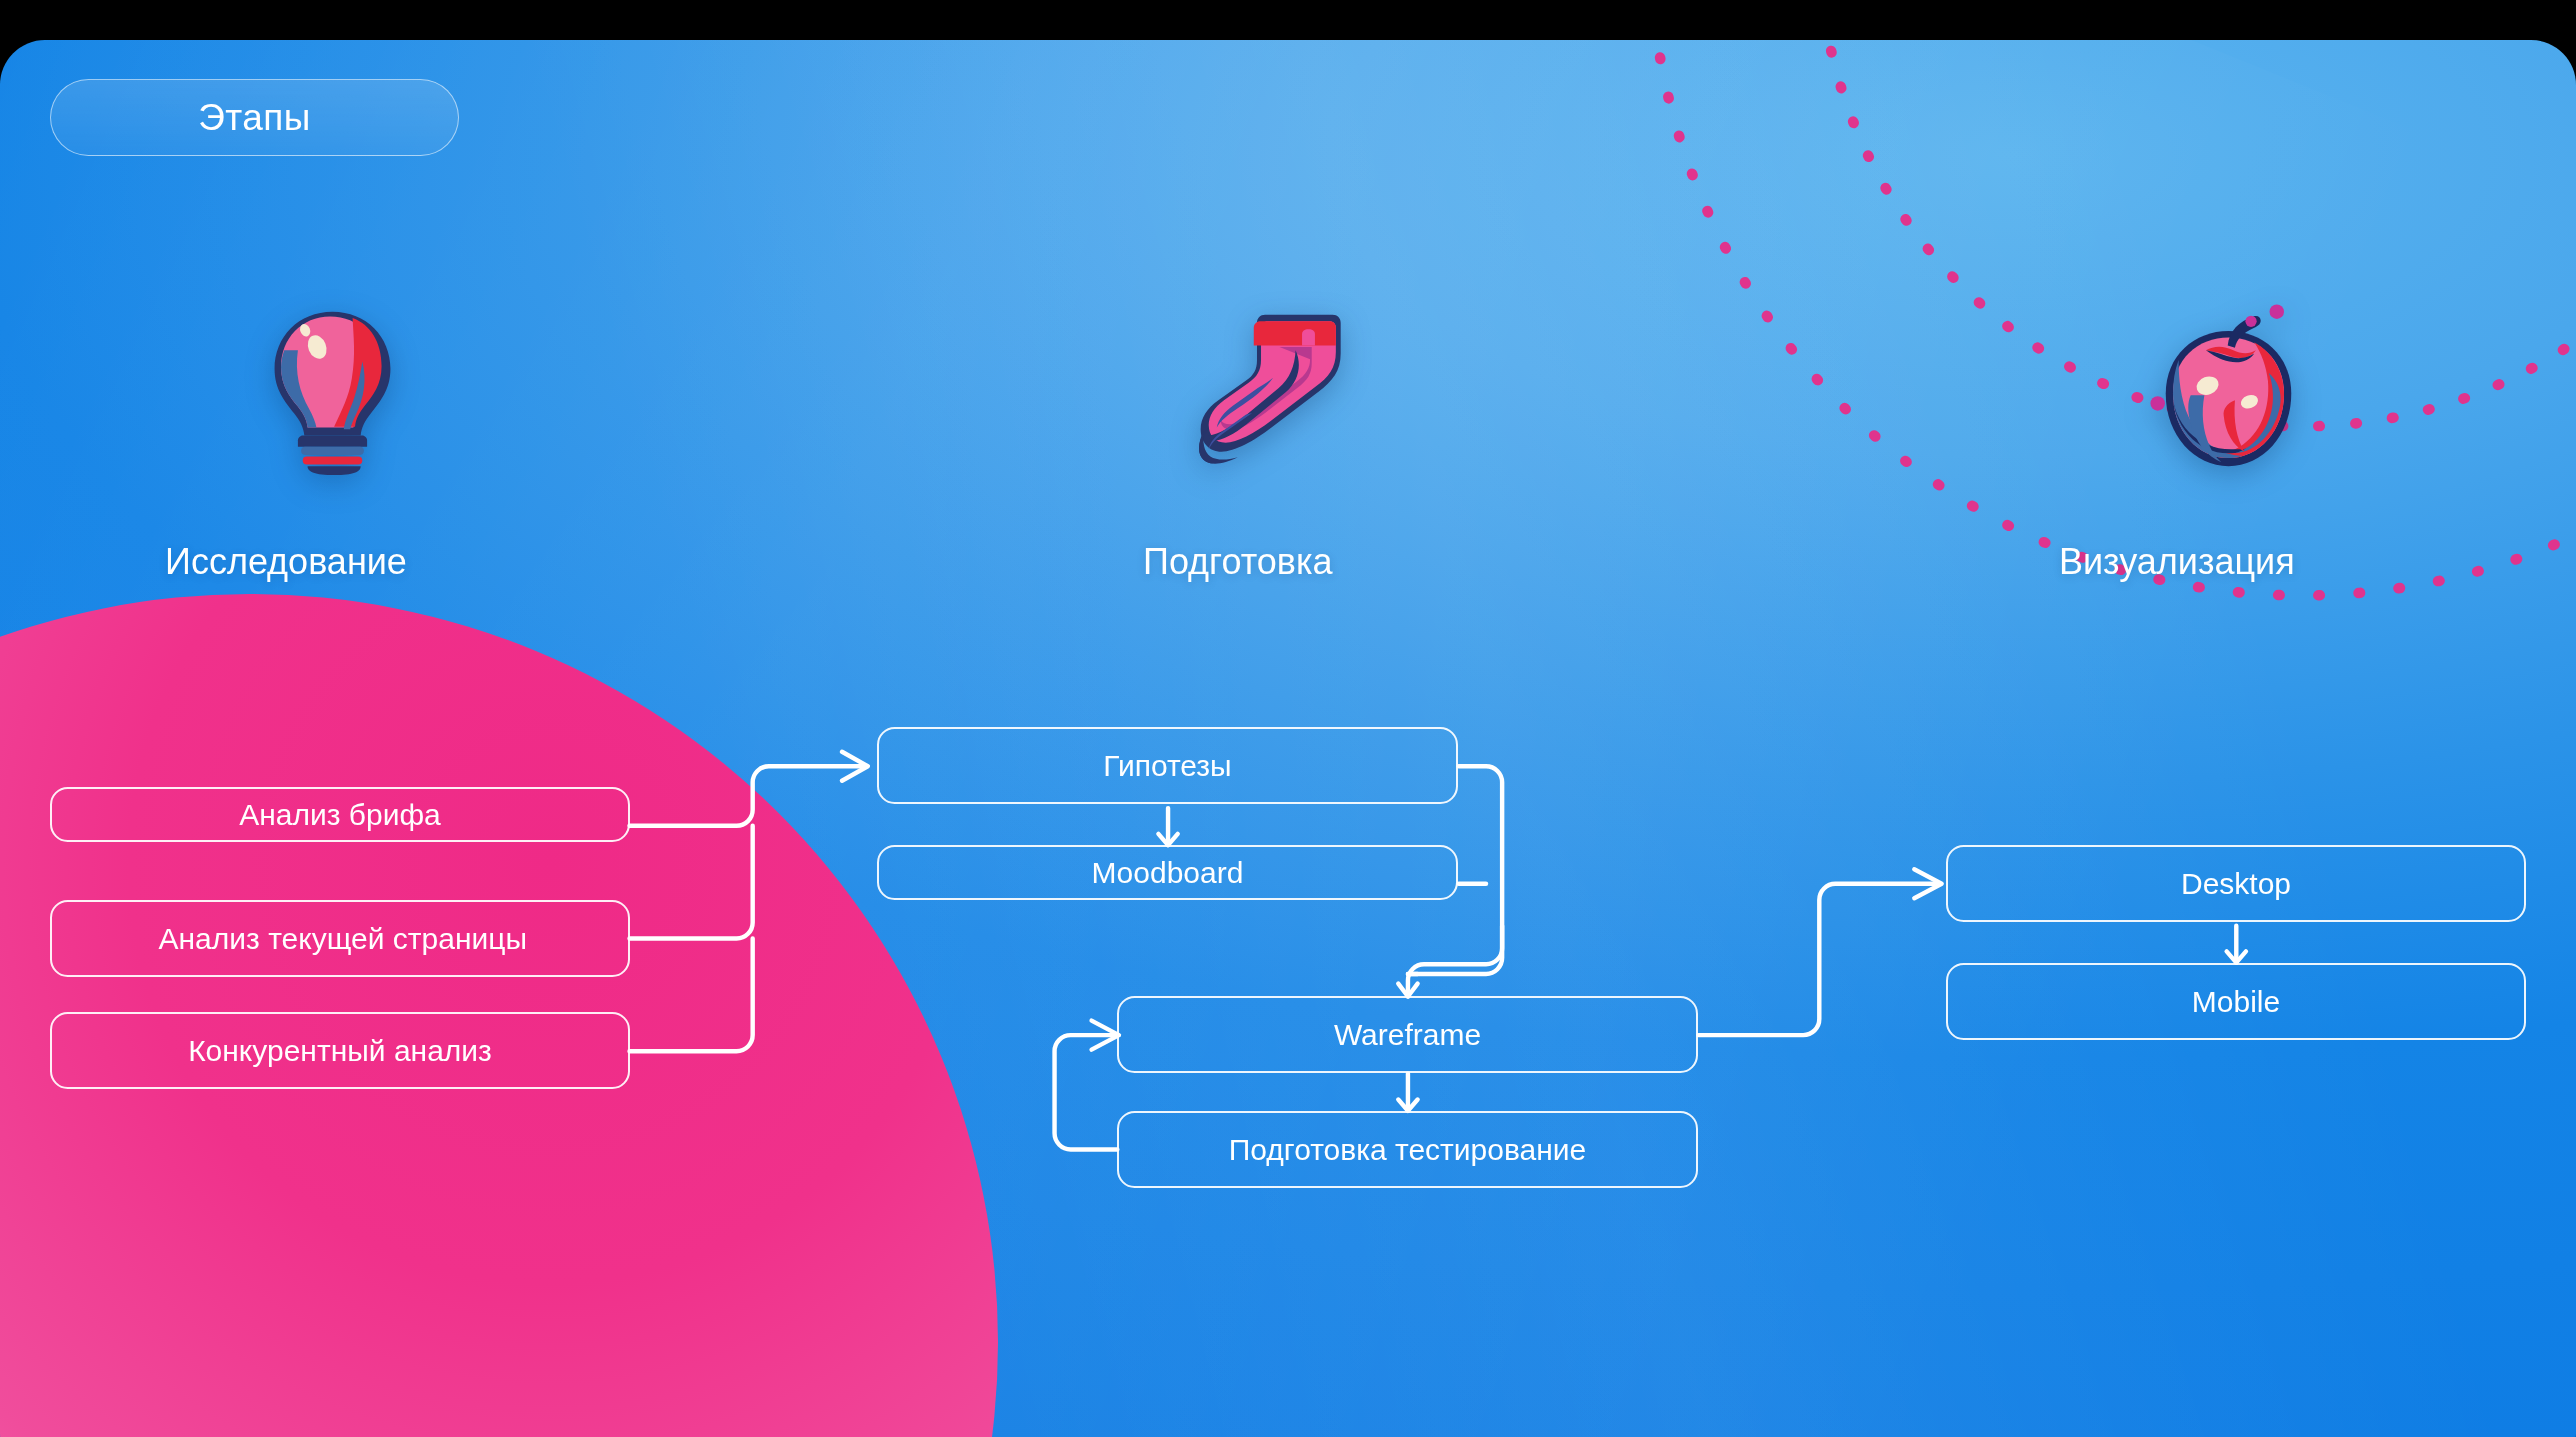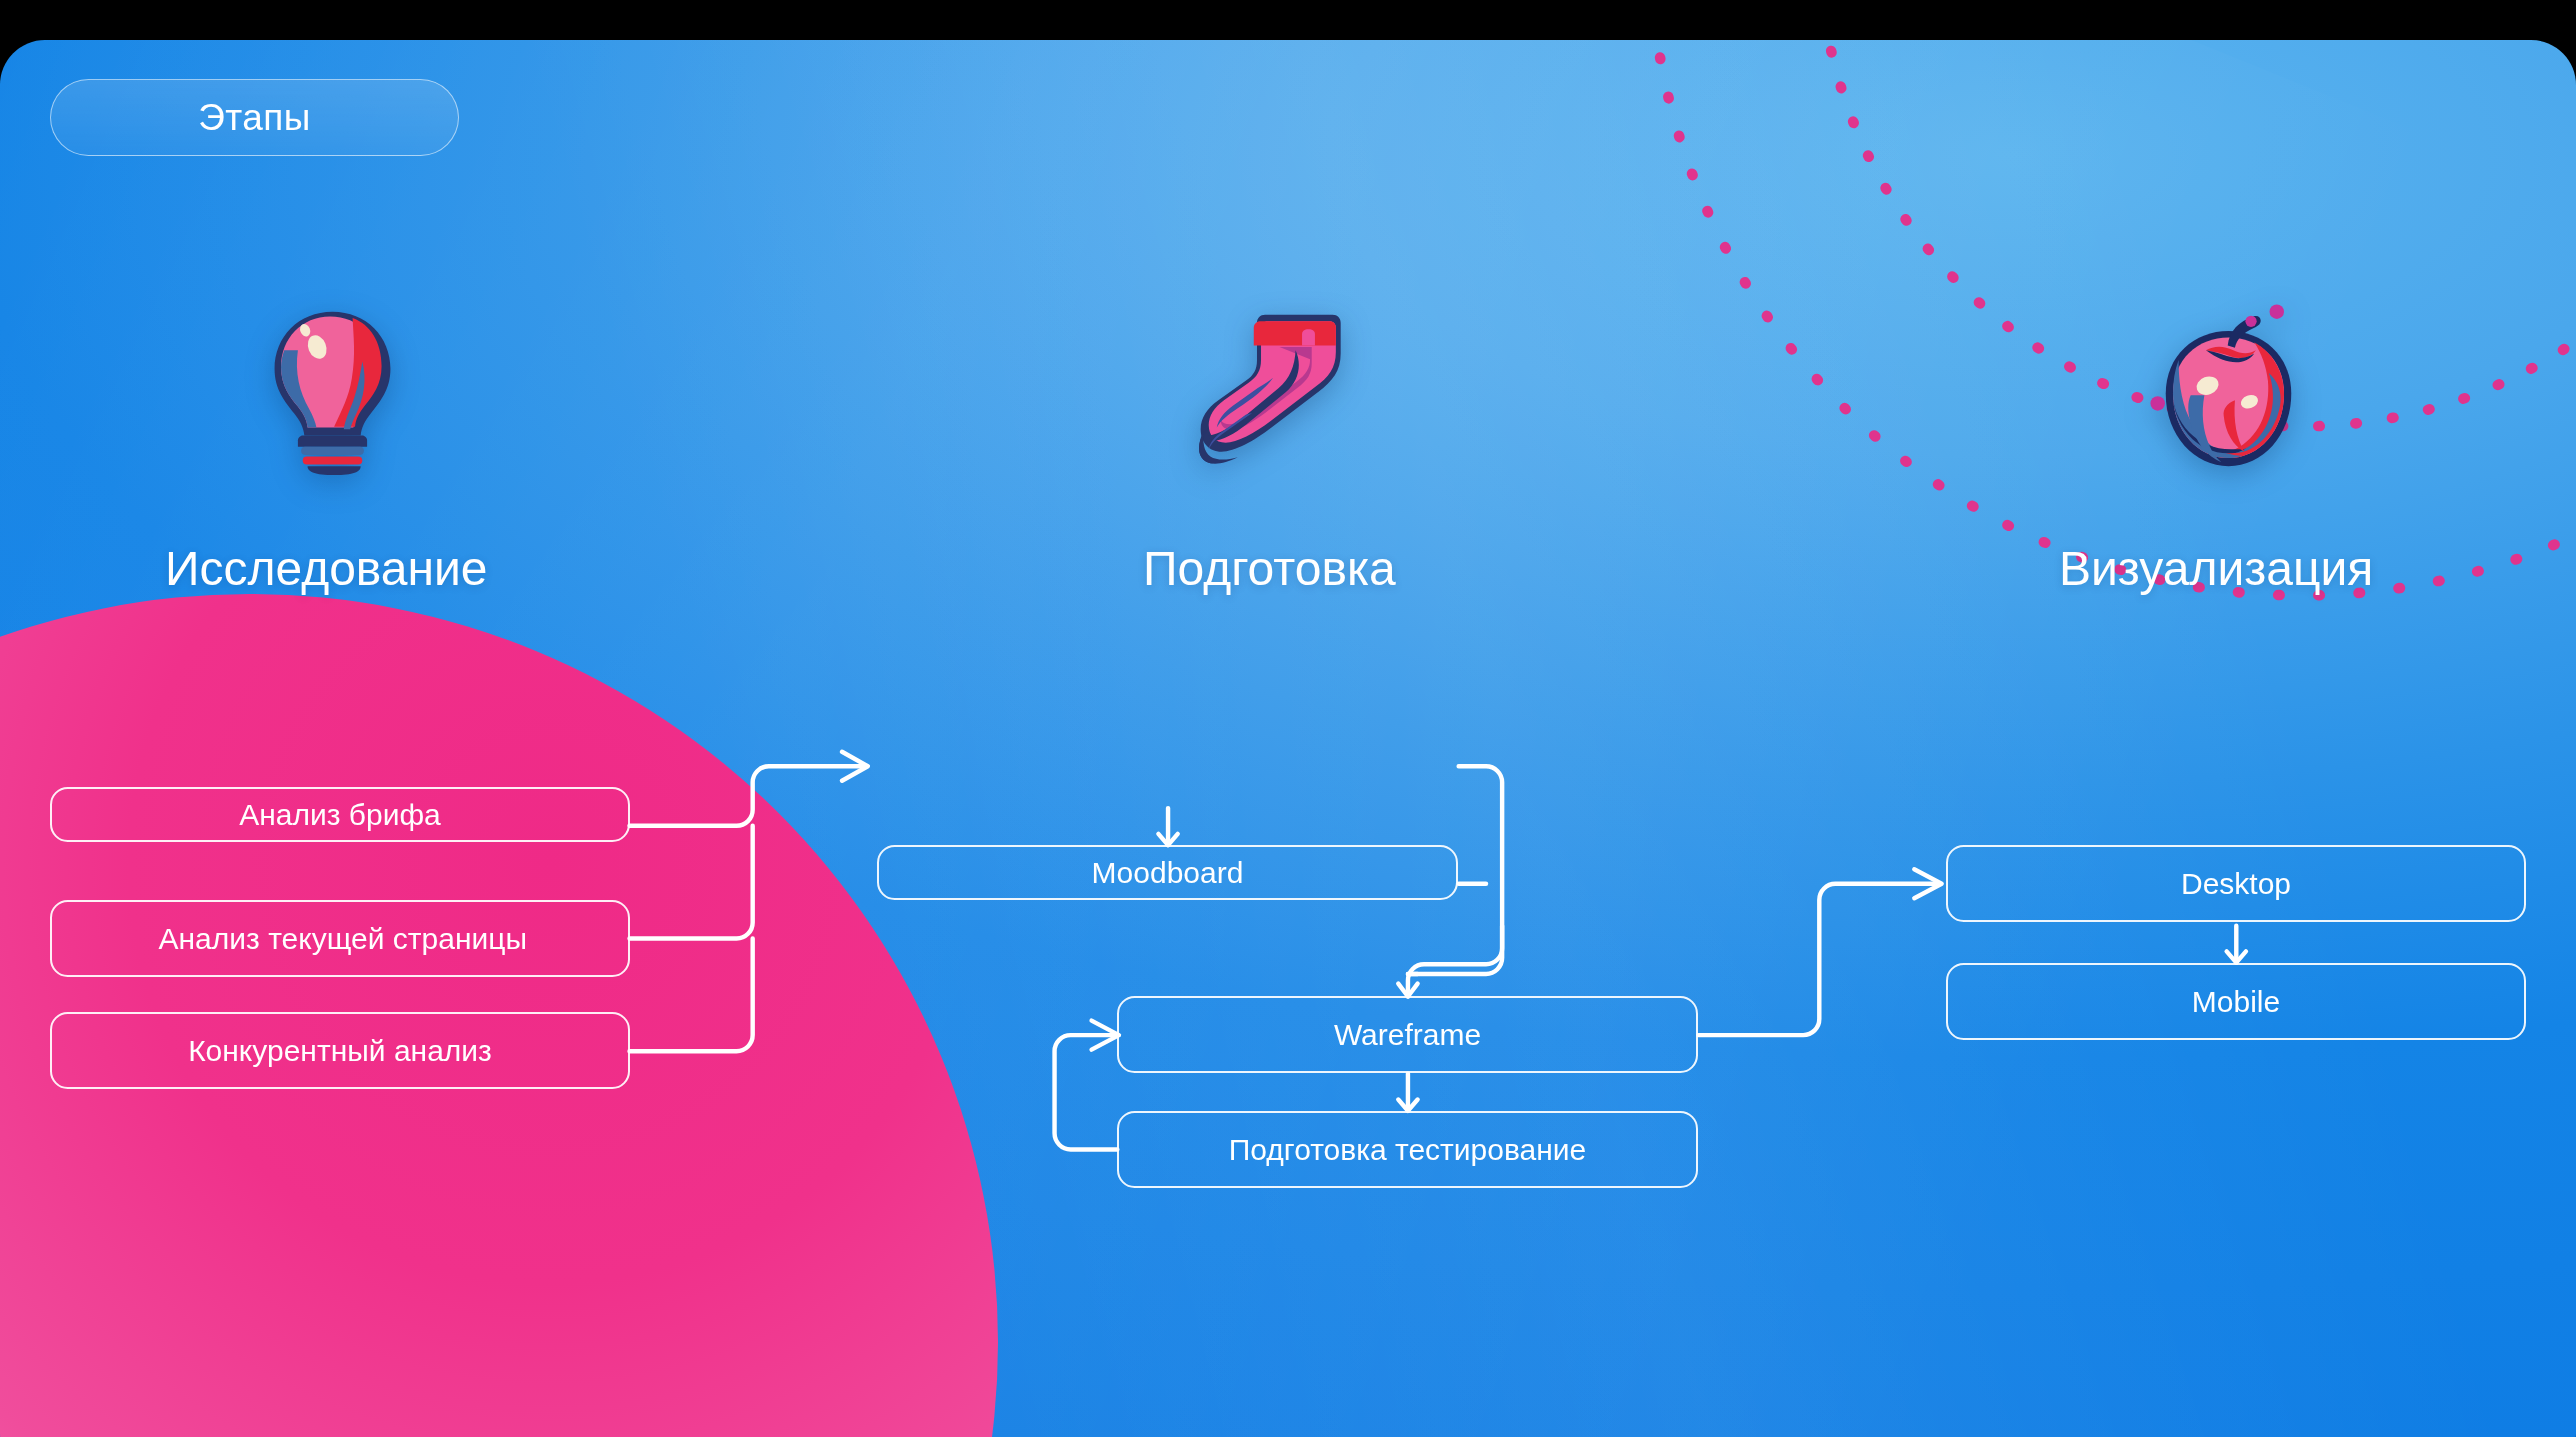--- a/index.html
+++ b/index.html
@@ -41,21 +41,21 @@
   .badge{
     position:absolute; left:50px; top:39px;
     width:409px; height:77px; border-radius:39px;
     border:1.6px solid rgba(255,255,255,.55);
     background:linear-gradient(180deg, rgba(255,255,255,.14) 0%, rgba(255,255,255,.05) 100%);
     display:flex; align-items:center; justify-content:center;
     color:#fff; font-size:37px; letter-spacing:0.4px;
   }
   
   .hd{
-    position:absolute; color:#fff; font-size:48px; white-space:nowrap;
+    position:absolute; color:#fff; font-size:36px; white-space:nowrap;
     text-shadow:0 1.6px 8px rgba(0,40,90,.18);
   }
   .hd.h1{ left:165px; top:501px; }
   .hd.h2{ left:1143px; top:501px; }
   .hd.h3{ left:2059px; top:501px; }
   
   .ico{position:absolute; filter:drop-shadow(0 8px 14.5px rgba(0,35,80,.28));}
   .ico.bulb{ left:256px; top:262px; width:153px; height:173px;}
   .ico.sock{ left:1199px; top:262px; width:153px; height:173px;}
   .ico.apple{ left:2148px; top:262px; width:161px; height:173px;}
@@ -185,20 +185,21 @@
   </div>
 
   <div class="hd h1">Исследование</div>
   <div class="hd h2">Подготовка</div>
   <div class="hd h3">Визуализация</div>
 
   <div class="box b-brief">Анализ брифа</div>
   <div class="box b-current">Анализ текущей страницы</div>
   <div class="box b-comp">Конкурентный анализ</div>
 
+  <div class="box b-hypo">Гипотезы</div>
   <div class="box b-mood">Moodboard</div>
   <div class="box b-ware">Wareframe</div>
   <div class="box b-corr">Подготовка тестирование</div>
 
   <div class="box b-desk">Desktop</div>
   <div class="box b-mob">Mobile</div>
 
 </div>
 
 

